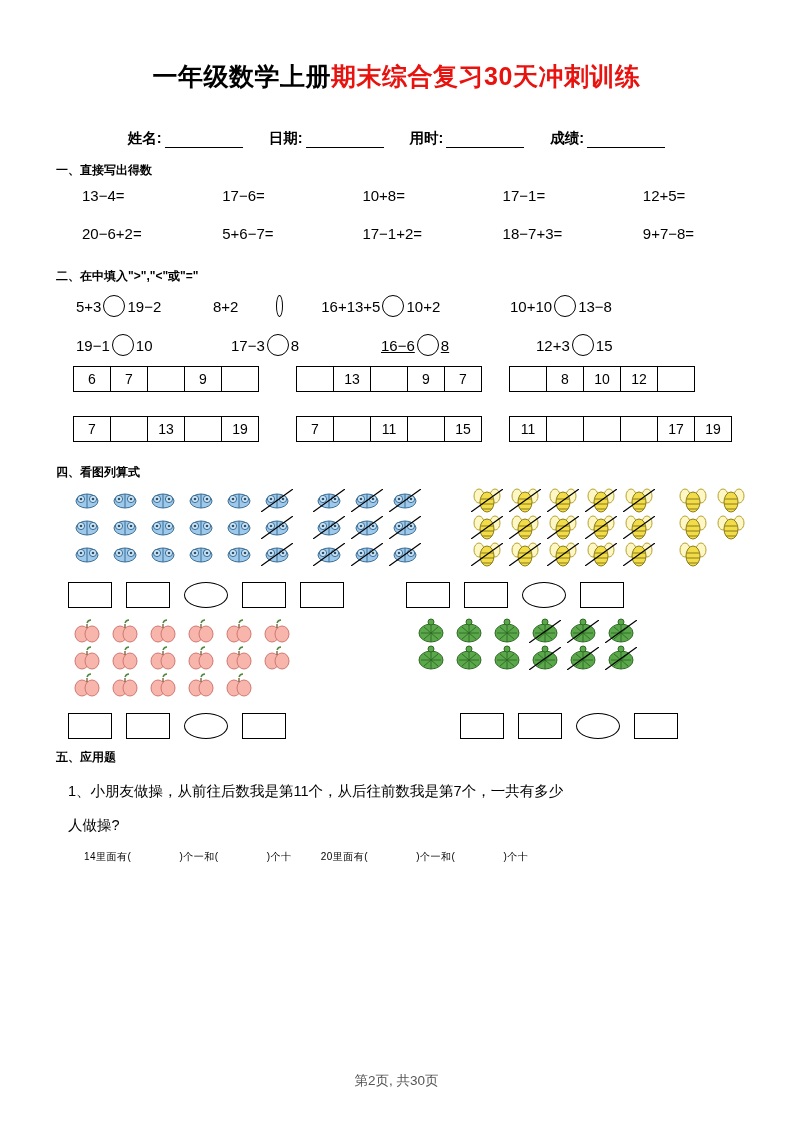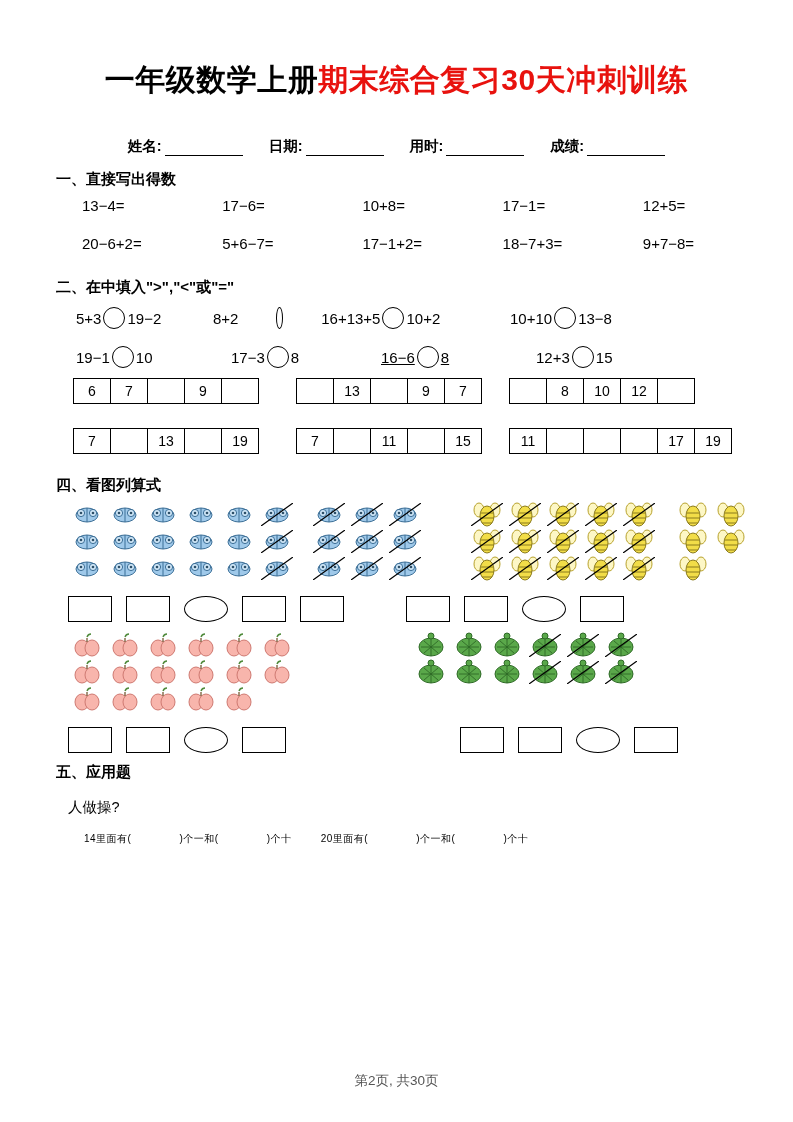--- a/index.html
+++ b/index.html
@@ -19,21 +19,21 @@
     position: relative;
     width: 793px;
     height: 1122px;
     box-sizing: border-box;
     padding: 40px 46px 0 46px;
   }
 
   
   .title {
     text-align: center;
-    font-size: 30px;
+    font-size: 25px;
     font-weight: bold;
     letter-spacing: 0.5px;
     margin-top: 20px;
     white-space: nowrap;
   }
   .title .black { color: #000; }
   .title .red { color: #e8120e; }
 
   
   .info-line {
@@ -48,21 +48,21 @@
   .info-item { display: flex; align-items: flex-end; gap: 3px; }
   .info-blank {
     display: inline-block;
     width: 78px;
     border-bottom: 1px solid #000;
     height: 15px;
   }
 
   
   .sec-head {
-    font-size: 15px;
+    font-size: 12px;
     font-weight: bold;
     margin: 14px 0 6px 10px;
   }
 
   
   .calc-row {
     display: flex;
     font-size: 15px;
     margin: 8px 0 0 0;
     padding-left: 36px;
@@ -1251,20 +1251,21 @@
       <span class="ans-gap"></span>
       <span class="ans-circle"></span>
       <span class="ans-gap"></span>
       <span class="ans-box"></span>
     </div>
 
   </div>
 
   <div class="sec-head" style="margin-top:10px;">五、应用题</div>
   <div class="word-problem">
+    <div>1、小朋友做操，从前往后数我是第11个，从后往前数我是第7个，一共有多少</div>
     <div>人做操?</div>
   </div>
 
   <div class="fill-row">
     <span>14里面有(</span><span class="fill-blank"></span><span>)个一和(</span><span class="fill-blank"></span><span>)个十</span>
     <span style="display:inline-block;width:26px;"></span><span>20里面有(</span><span class="fill-blank"></span><span>)个一和(</span><span class="fill-blank"></span><span>)个十</span>
   </div>
 
   <div class="footer">第2页, 共30页</div>
 

